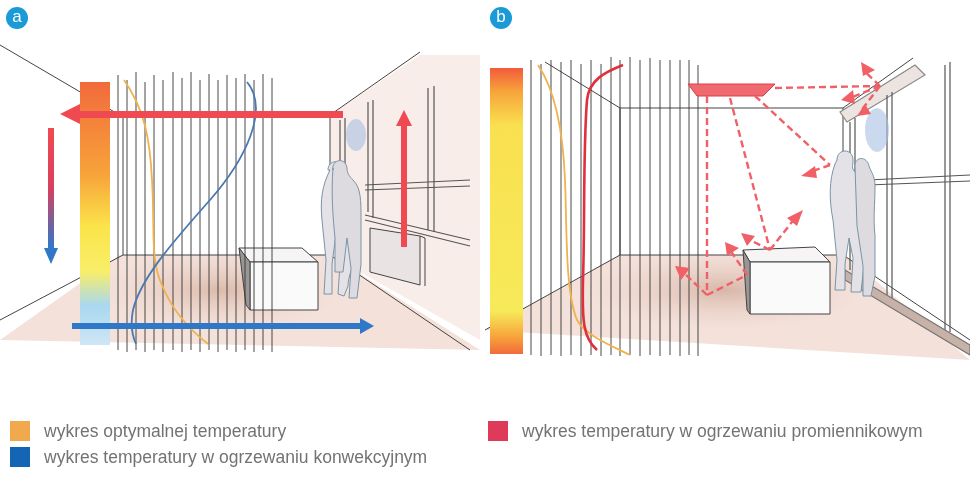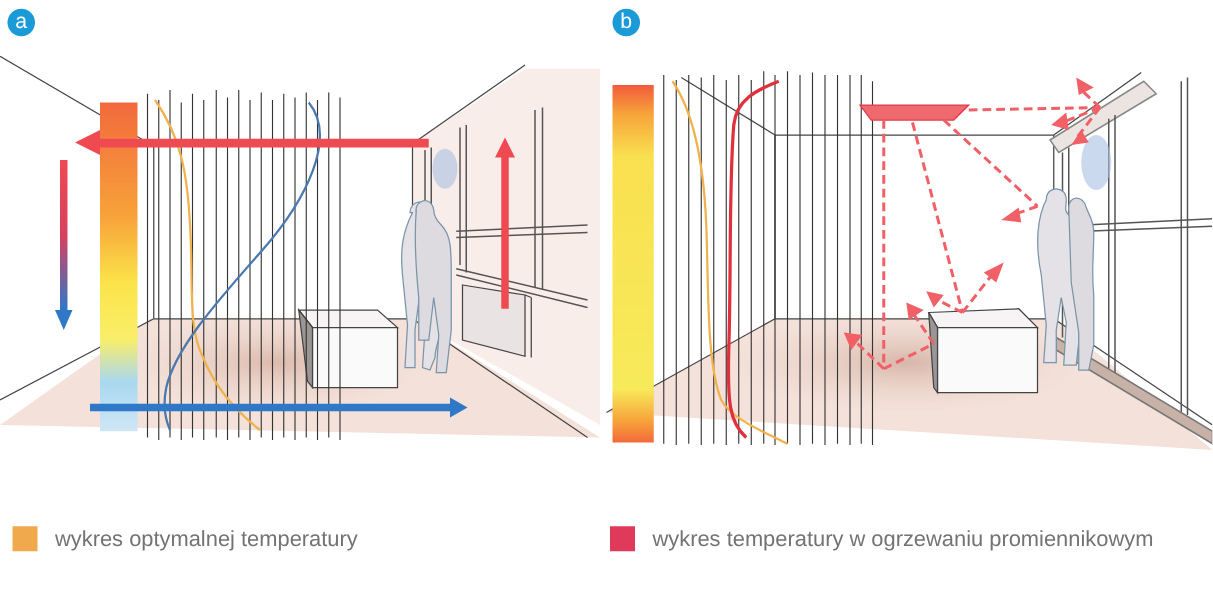--- a/index.html
+++ b/index.html
@@ -245,20 +245,24 @@
     <polygon points="356,100 368,90 370,104"></polygon>
     <polygon points="372,116 380,104 386,114"></polygon>
   </g>
 </svg>
 
 <div class="legend" id="legend-left">
   <div class="row">
     <div class="sw" style="background:#f0a94c"></div>
     <span>wykres optymalnej temperatury</span>
   </div>
+  <div class="row">
+    <div class="sw" style="background:#1565b5"></div>
+    <span>wykres temperatury w ogrzewaniu konwekcyjnym</span>
+  </div>
 </div>
 <div class="legend" id="legend-right">
   <div class="row">
     <div class="sw" style="background:#e03a5a"></div>
     <div>
       <div>wykres temperatury w ogrzewaniu promiennikowym</div>
     </div>
   </div>
 </div>
 

